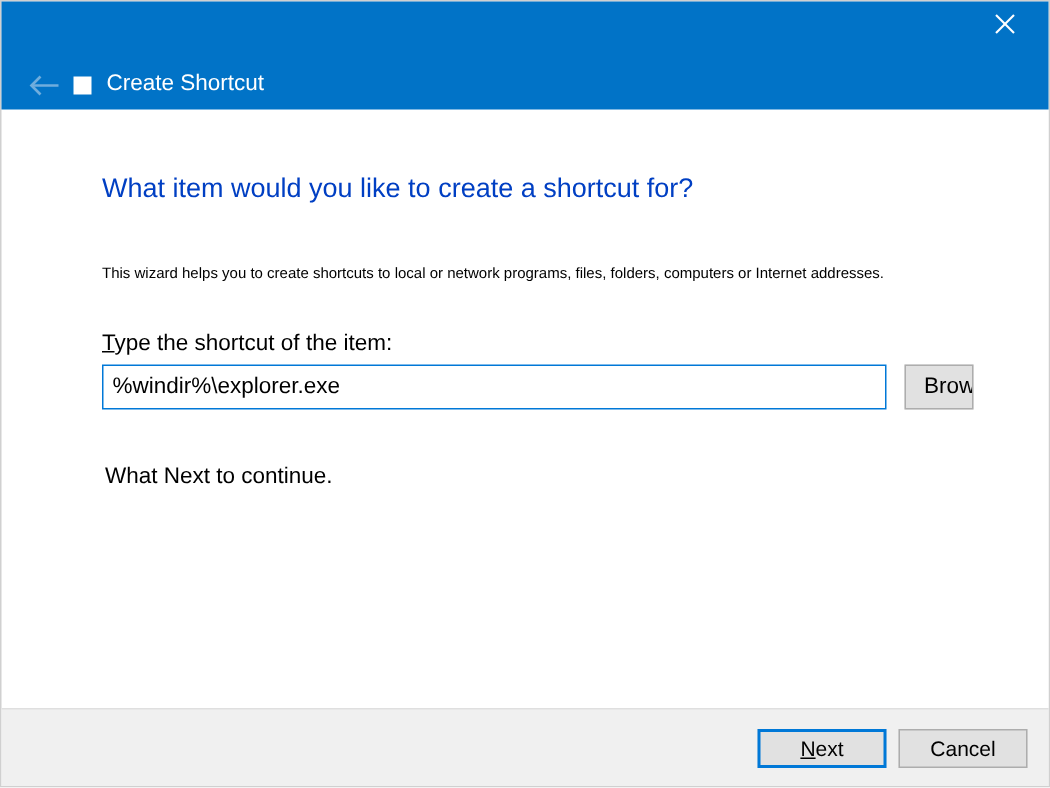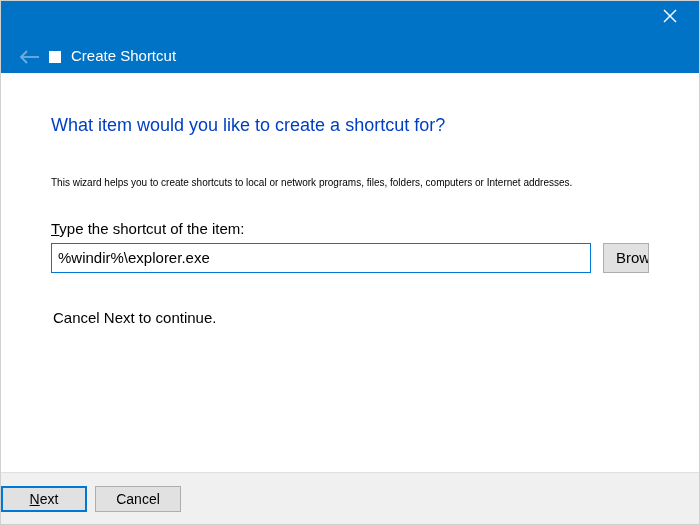--- a/index.html
+++ b/index.html
@@ -68,20 +68,21 @@
       top: 46px;
       font-size: 15px;
       color: #fff;
       font-weight: 400;
     }
     .content {
       flex: 1;
       padding: 42px 50px 13px 50px;
       background: #fff;
       overflow: hidden;
+      margin-left: 17px;
     }
     .heading {
       color: #003fc3;
       font-size: 18px;
       font-weight: 400;
       margin-bottom: 40px;
     }
     .description {
       color: #000;
       font-size: 10px;
@@ -129,21 +130,21 @@
     .continue-text {
       color: #000;
       font-size: 15px;
       margin-left: 2px;
     }
     .footer {
       height: 52px;
       border-top: 1px solid #dfdfdf;
       background: #f0f0f0;
       display: flex;
-      justify-content: flex-start;
+      justify-content: flex-end;
       align-items: center;
       padding-right: 14px;
       gap: 8px;
     }
     .footer-btn {
       width: 86px;
       height: 26px;
       font-size: 14px;
       font-family: inherit;
       background: #e1e1e1;
@@ -181,21 +182,21 @@
   </div>
 
   <div class="content">
     <div class="heading">What item would you like to create a shortcut for?</div>
     <div class="description">This wizard helps you to create shortcuts to local or network programs, files, folders, computers or Internet addresses.</div>
     <div class="field-label"><span class="hotkey">T</span><span>ype the shortcut of the item:</span></div>
     <div class="input-row">
       <input type="text" class="location-input" value="%windir%\explorer.exe" style="">
       <button class="browse-btn">Browse...</button>
     </div>
-    <div class="continue-text">Cancel Next to continue.</div>
+    <div class="continue-text">What Next to continue.</div>
   </div>
 
   <div class="footer">
     <button class="footer-btn primary"><span class="hotkey">N</span><span>ext</span></button>
     <button class="footer-btn">Cancel</button>
   </div>
 
 </div>
 
 </body></html>

